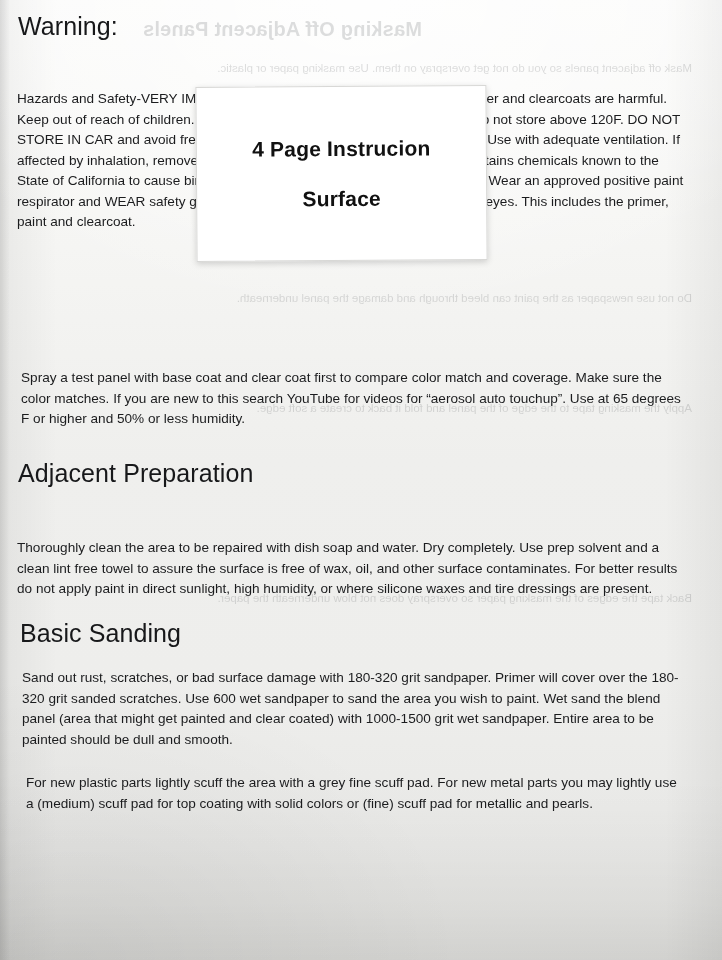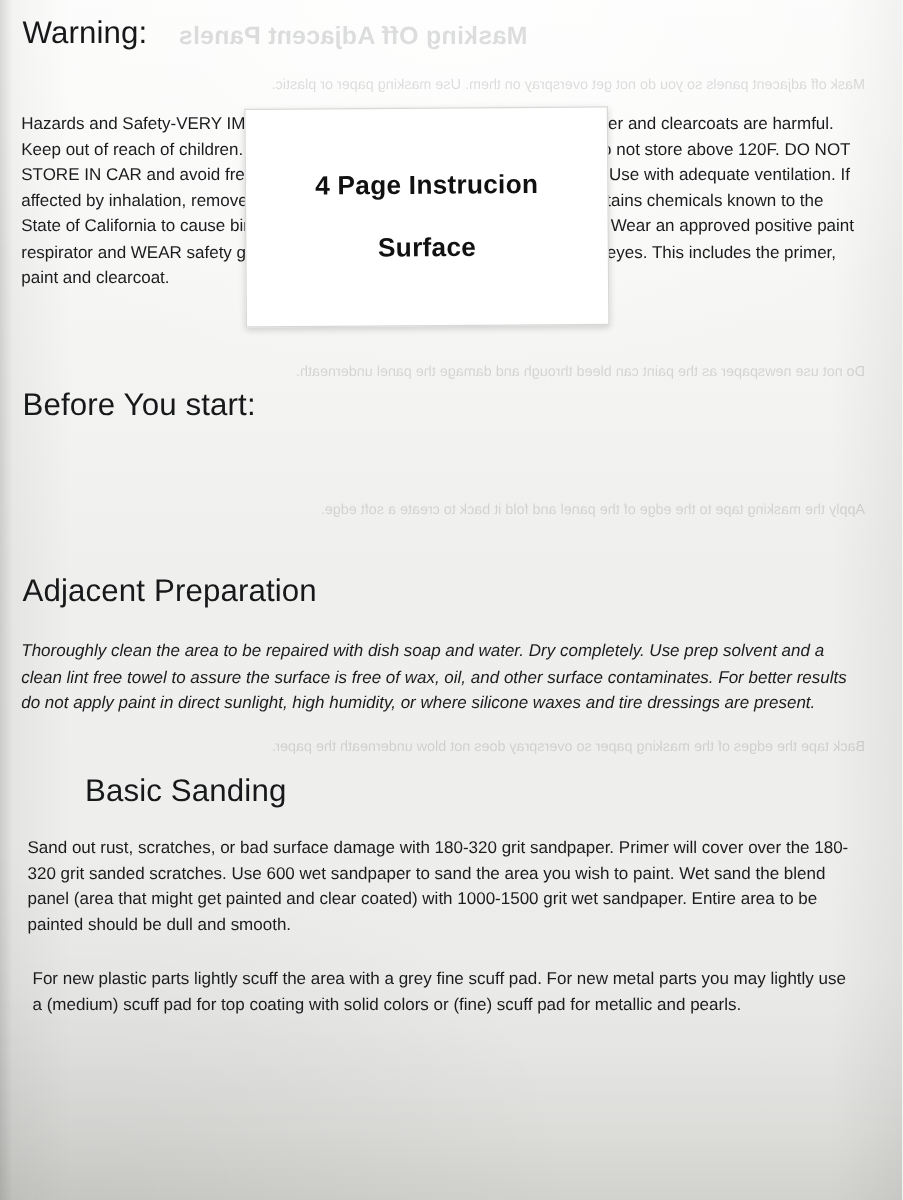--- a/index.html
+++ b/index.html
@@ -133,28 +133,28 @@
     <div class="bl-p" style="left:30px; top:400px; width:660px;">Apply the masking tape to the edge of the panel and fold it back to create a soft edge.</div>
     <div class="bl-p" style="left:30px; top:590px; width:660px;">Back tape the edges of the masking paper so overspray does not blow underneath the paper.</div>
   </div>
 
   <div class="content">
 
     <h1 class="sec" style="left:18px; top:12px;">Warning:</h1>
 
     <p class="body" style="left:17px; top:89px; width:676px;">Hazards and Safety-VERY IMPORTANT Aerosol touch-up paint including primer and clearcoats are harmful. Keep out of reach of children. Call a physician IMMEDIATELY if swallowed. Do not store above 120F. DO NOT STORE IN CAR and avoid freezing. Contact local officials for proper disposal. Use with adequate ventilation. If affected by inhalation, remove to fresh air and call physician. This product contains chemicals known to the State of California to cause birth defects, cancer and other reproductive harm. Wear an approved positive paint respirator and WEAR safety goggles when spraying to protect your lungs and eyes. This includes the primer, paint and clearcoat.</p>
 
-    <h1 class="sec" style="left:18px; top:310px;">Before You start:</h1>
 
+    <p class="body" style="left:21px; top:368px; width:660px;">Spray a test panel with base coat and clear coat first to compare color match and coverage. Make sure the color matches.  If you are new to this search YouTube for videos for “aerosol auto touchup”.  Use at 65 degrees F or higher and 50% or less humidity.</p>
 
     <h1 class="sec" style="left:18px; top:459px;">Adjacent Preparation</h1>
 
-    <p class="body" style="left:17px; top:511px; width:672px;font-style:italic;">Thoroughly clean the area to be repaired with dish soap and water.  Dry completely. Use prep solvent and a clean lint free towel to assure the surface is free of wax, oil, and other surface contaminates. For better results do not apply paint in direct sunlight, high humidity, or where silicone waxes and tire dressings are present.</p>
+    <p class="body" style="left:17px; top:538px; width:672px;">Thoroughly clean the area to be repaired with dish soap and water.  Dry completely. Use prep solvent and a clean lint free towel to assure the surface is free of wax, oil, and other surface contaminates. For better results do not apply paint in direct sunlight, high humidity, or where silicone waxes and tire dressings are present.</p>
 
-    <h1 class="sec" style="left:20px; top:619px;margin-left:48px;">Basic Sanding</h1>
+    <h1 class="sec" style="left:20px; top:619px;">Basic Sanding</h1>
 
     <p class="body" style="left:22px; top:668px; width:668px;">Sand out rust, scratches, or bad surface damage with 180-320 grit sandpaper. Primer will cover over the 180-320 grit sanded scratches. Use 600 wet sandpaper to sand the area you wish to paint. Wet sand the blend panel (area that might get painted and clear coated) with 1000-1500 grit wet sandpaper. Entire area to be painted should be dull and smooth.</p>
 
     <p class="body" style="left:26px; top:773px; width:652px;">For new plastic parts lightly scuff the area with a grey fine scuff pad. For new metal parts you may lightly use a (medium) scuff pad for top coating with solid colors or (fine) scuff pad for metallic and pearls.</p>
 
     <div class="sticker">
       <div class="line l1">4 Page Instrucion</div>
       <div class="line">Surface</div>
     </div>
   </div>

